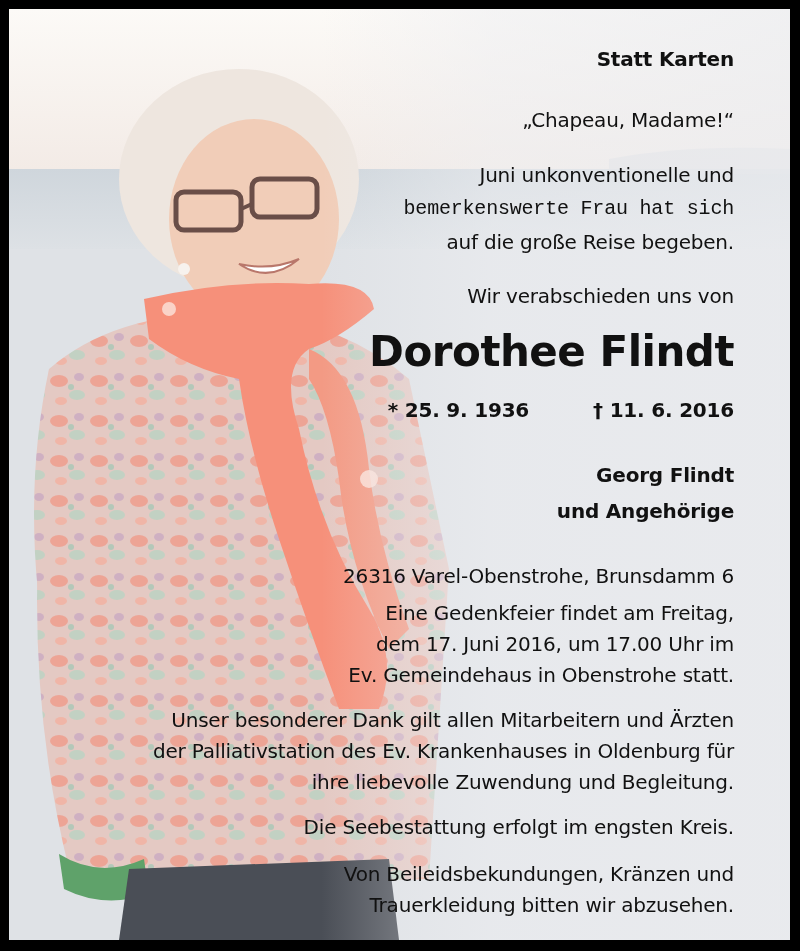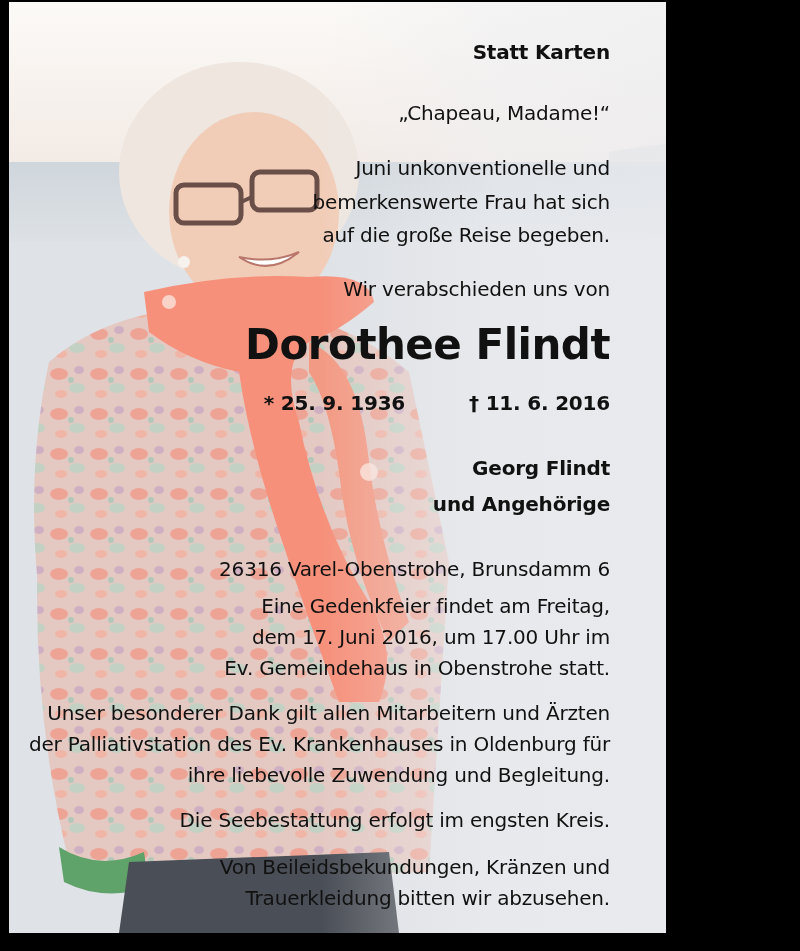--- a/index.html
+++ b/index.html
@@ -5,22 +5,22 @@
     html, body { margin: 0; padding: 0; }
     body {
       width: 800px; height: 951px;
       background: #000;
       position: relative;
       overflow: hidden;
       font-family: "DejaVu Sans", "Liberation Sans", sans-serif;
     }
     .frame {
       position: absolute;
-      left: 9px; top: 2px;
-      width: 657px; height: 931px;
+      left: 9px; top: 9px;
+      width: 781px; height: 931px;
       overflow: hidden;
       background: linear-gradient(180deg,
         #fbf8f4 0%, #f7efe9 8%, #eef0f2 14%, #dfe3e8 17%,
         #dfe3e7 30%, #e2e4e7 55%, #e4e5e8 80%, #e6e7ea 100%);
     }
     .photo { position: absolute; left: 0; top: 0; width: 781px; height: 931px; }
     .wash {
       position: absolute; left: 0; top: 0; width: 781px; height: 931px;
       background: linear-gradient(90deg, rgba(240,240,242,0) 0%, rgba(240,240,242,0) 40%, rgba(238,239,242,0.55) 62%, rgba(236,237,240,0.75) 100%);
     }
@@ -103,21 +103,21 @@
     <circle cx="360" cy="470" r="9" fill="#fbe4dc" opacity="0.8"></circle>
     <circle cx="160" cy="300" r="7" fill="#fbe4dc" opacity="0.8"></circle>
   </svg>
   <div class="wash"></div>
 
   <div class="text">
     <div class="line bold" style="top:38px;">Statt Karten</div>
     <div class="line" style="top:99px;">„Chapeau, Madame!“</div>
 
     <div class="line" style="top:154px;">Juni unkonventionelle und</div>
-    <div class="line" style="top:188px;">bemerkenswerte Frau hat sich</div>
+    <div class="line" style="top:188px;font-family:Liberation Mono, monospace;">bemerkenswerte Frau hat sich</div>
     <div class="line" style="top:221px;">auf die große Reise begeben.</div>
 
     <div class="line" style="top:275px;">Wir verabschieden uns von</div>
 
     <div class="line name" style="top:318px;">Dorothee Flindt</div>
 
     <div class="line dates" style="top:389px;text-align:center;">
       <span>* 25. 9. 1936</span><span class="gap"></span><span>† 11. 6. 2016</span>
     </div>
 

